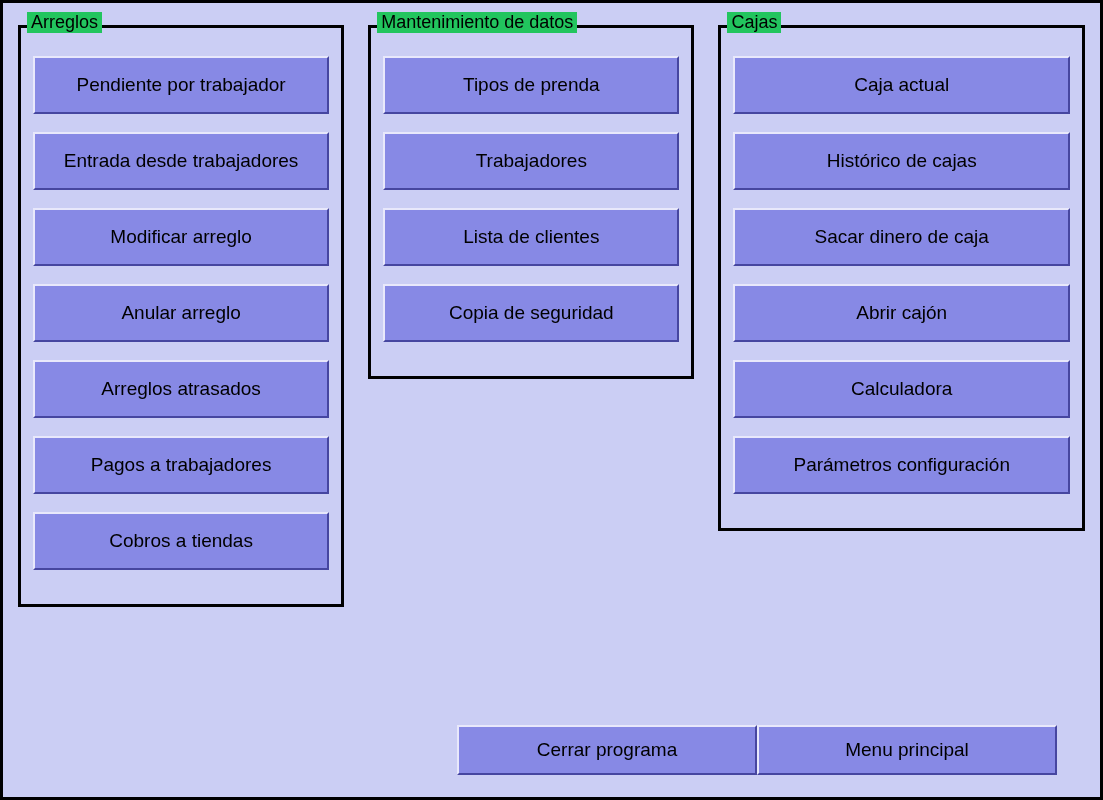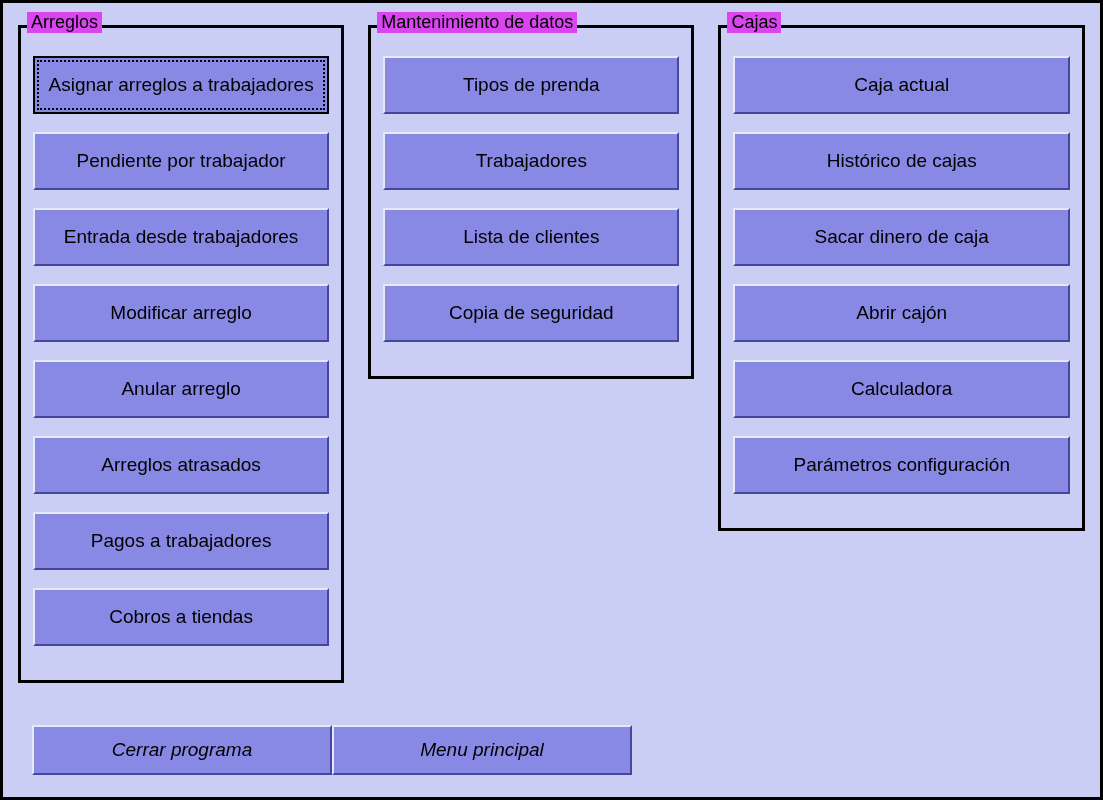--- a/index.html
+++ b/index.html
@@ -28,21 +28,21 @@
     .groupbox {
       position: relative;
       border: 3px solid #000;
       padding: 28px 12px 18px 12px;
       margin-top: 12px;
     }
     .groupbox .legend {
       position: absolute;
       top: -16px;
       left: 6px;
-      background: #d946ef;
+      background: #22c55e;
       padding: 0 4px;
       font-size: 18px;
       color: #000;
     }
     .col1 { width: 338px; }
     .col2 { width: 338px; }
     .col3 { width: 380px; }
     .btn {
       display: flex;
       align-items: center;
@@ -64,43 +64,41 @@
     }
     .btn:last-child { margin-bottom: 16px; }
     .btn.focused {
       outline: 2px dotted #000;
       outline-offset: -6px;
       border: 2px solid #000;
     }
     .bottom-row {
       position: absolute;
       bottom: 22px;
-      left: 1px;
+      left: 16px;
       right: 15px;
       display: flex;
-      justify-content: flex-start;
-      font-style: italic;
+      justify-content: flex-end;
     }
     .bottom-row .btn {
       width: 300px;
       height: 50px;
       margin-bottom: 0;
     }
     .bottom-row .btn.left { margin-left: 28px; }
     .bottom-row .btn.right { margin-right: 28px; }
   </style>
 </head>
 <body>
 
 <div class="window">
   <div class="columns">
 
     <div class="groupbox col1">
       <div class="legend">Arreglos</div>
-      <div class="btn focused">Asignar arreglos a trabajadores</div>
       <div class="btn">Pendiente por trabajador</div>
       <div class="btn">Entrada desde trabajadores</div>
       <div class="btn">Modificar arreglo</div>
       <div class="btn">Anular arreglo</div>
       <div class="btn">Arreglos atrasados</div>
       <div class="btn">Pagos a trabajadores</div>
       <div class="btn">Cobros a tiendas</div>
     </div>
 
     <div class="groupbox col2">

